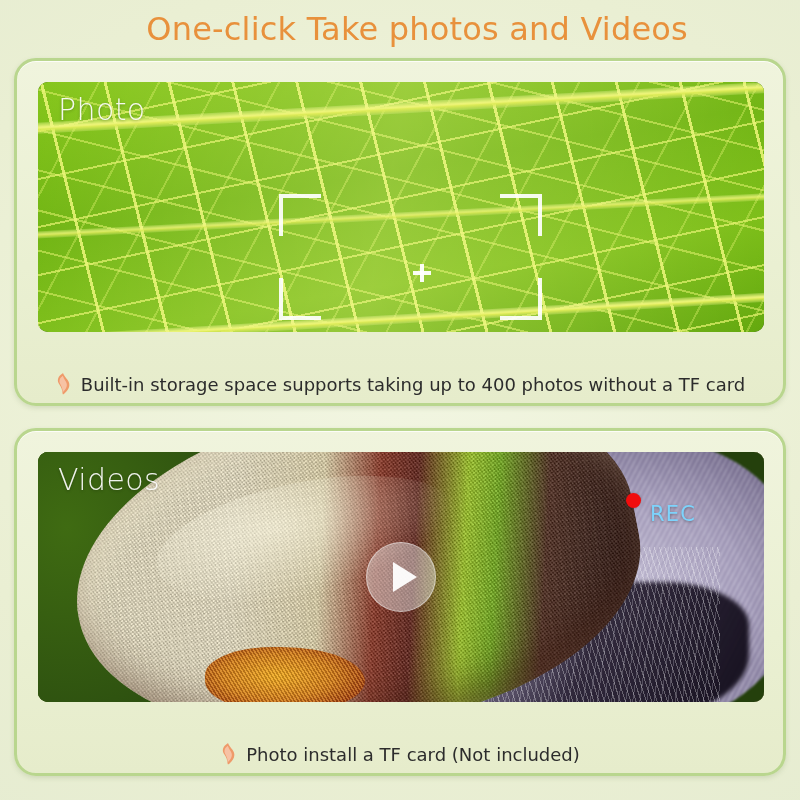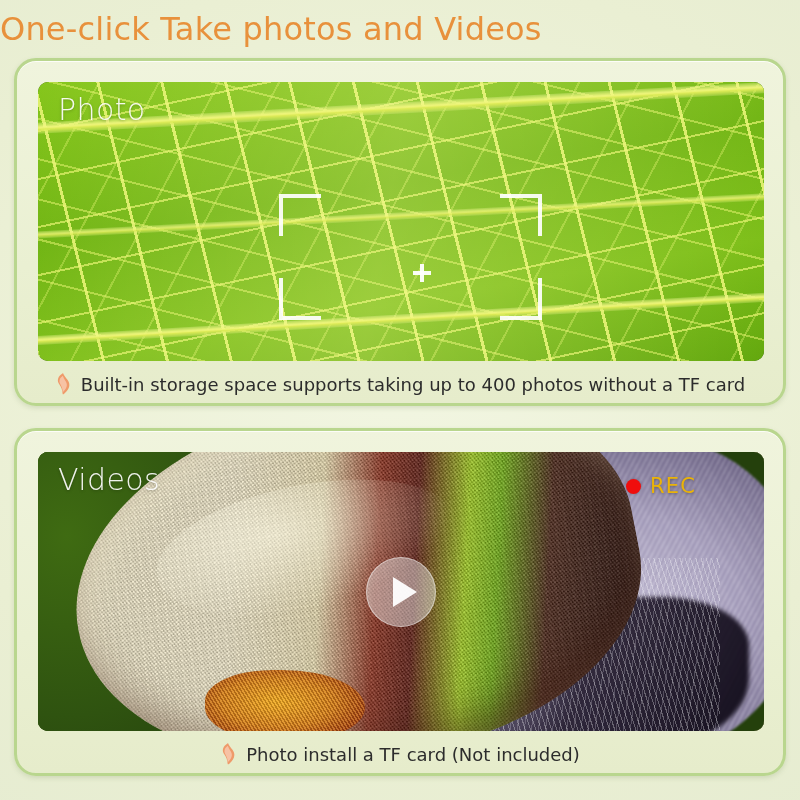--- a/index.html
+++ b/index.html
@@ -19,21 +19,21 @@
     background:
       radial-gradient(ellipse 900px 700px at 50% 45%, #f2f6e2 0%, #eaefd3 55%, #e3ead0 100%);
   }
 
   
   .title {
     position: absolute;
     top: 10px;
     left: 0;
     width: 688px;
-    text-align: left;
+    text-align: right;
     font-size: 32px;
     letter-spacing: 0.2px;
     color: #e8913c;
     font-family: "DejaVu Sans", sans-serif;
     font-weight: 400;
     white-space: nowrap;
   }
 
   
   .panel {
@@ -46,21 +46,21 @@
     box-shadow: 0 2px 5px rgba(120,140,90,0.22), inset 0 1px 0 rgba(255,255,255,0.8);
   }
   #panel-photo { top: 58px;  height: 348px; }
   #panel-video { top: 428px; height: 348px; }
 
   .media {
     position: absolute;
     left: 21px;
     top: 21px;
     width: 726px;
-    height: 279px;
+    height: 250px;
     border-radius: 10px;
     overflow: hidden;
     background: #2d4d10;
   }
 
   
   .leaf {
     position: absolute;
     inset: 0;
     background:
@@ -200,24 +200,25 @@
     align-items: center;
     gap: 9px;
   }
   .rec-dot {
     width: 15px; height: 15px; border-radius: 50%;
     background: #f00d0d;
     box-shadow: 0 0 3px rgba(0,0,0,0.25);
   }
   .rec-label {
     font-size: 21px;
-    color: #eab308;
+    color: #7dd3fc;
     font-family: "DejaVu Sans", sans-serif;
     letter-spacing: 1.2px;
     text-shadow: 0 1px 3px rgba(0,0,0,0.35);
+    margin-top: 28px;
   }
 
   .play-btn {
     position: absolute;
     left: 50%; top: 50%;
     width: 70px; height: 70px;
     margin-left: -35px; margin-top: -35px;
     border-radius: 50%;
     background: rgba(240,240,240,0.46);
     border: 1px solid rgba(255,255,255,0.45);

